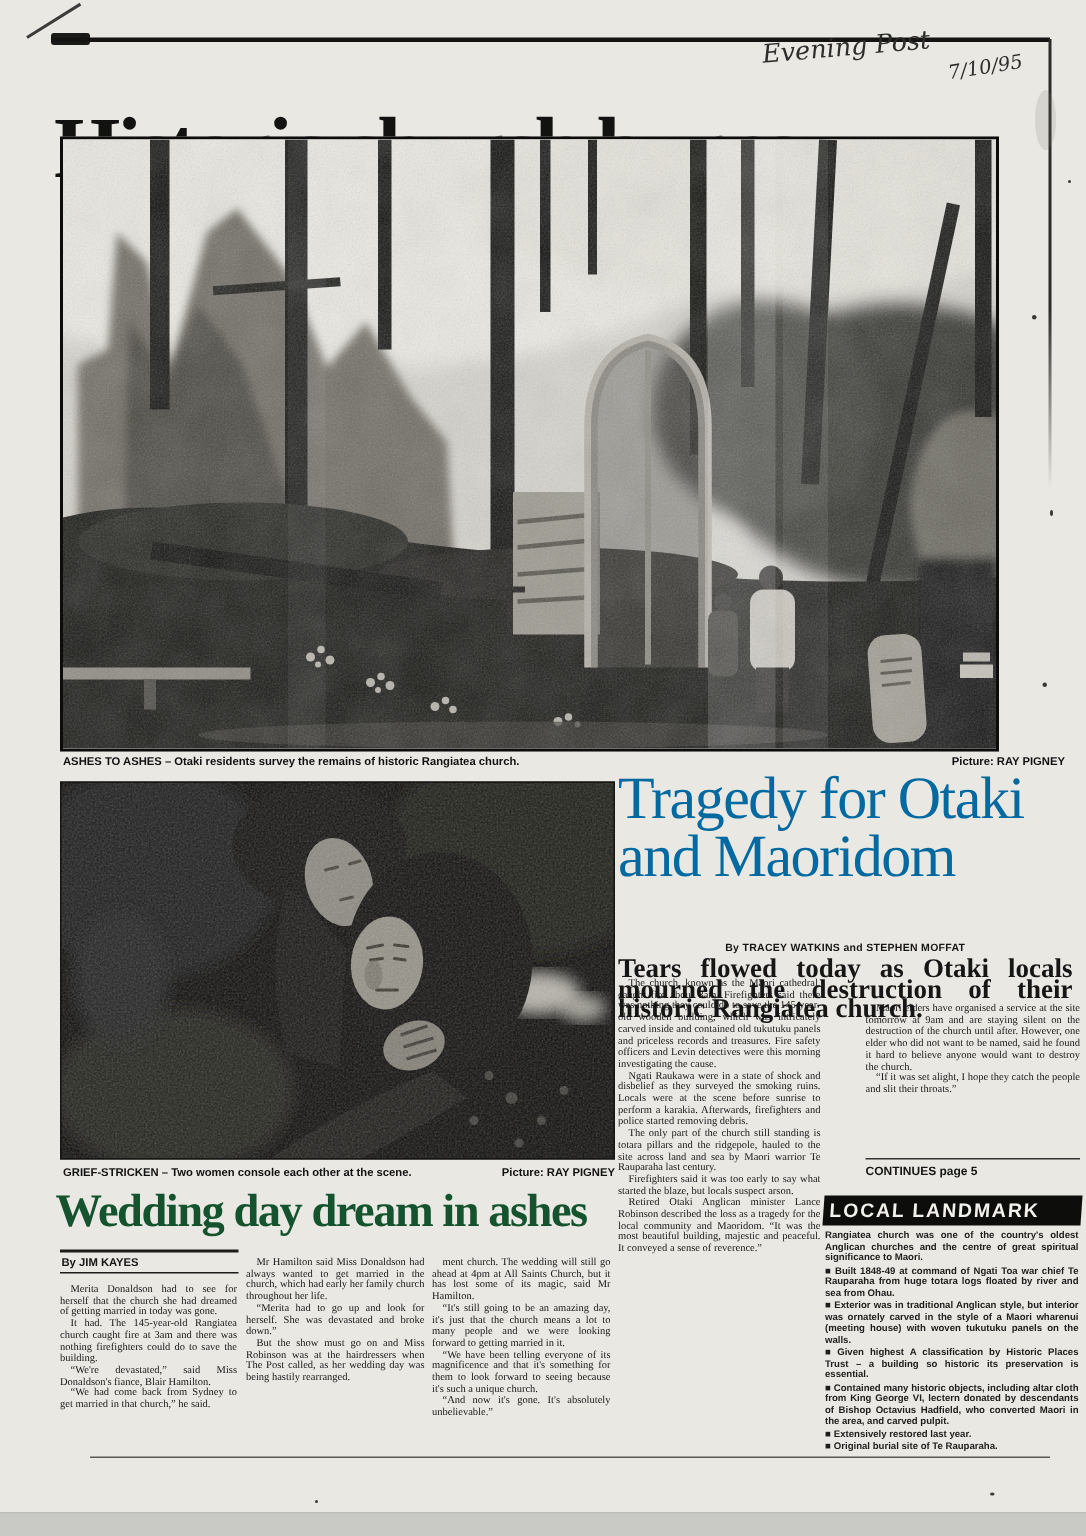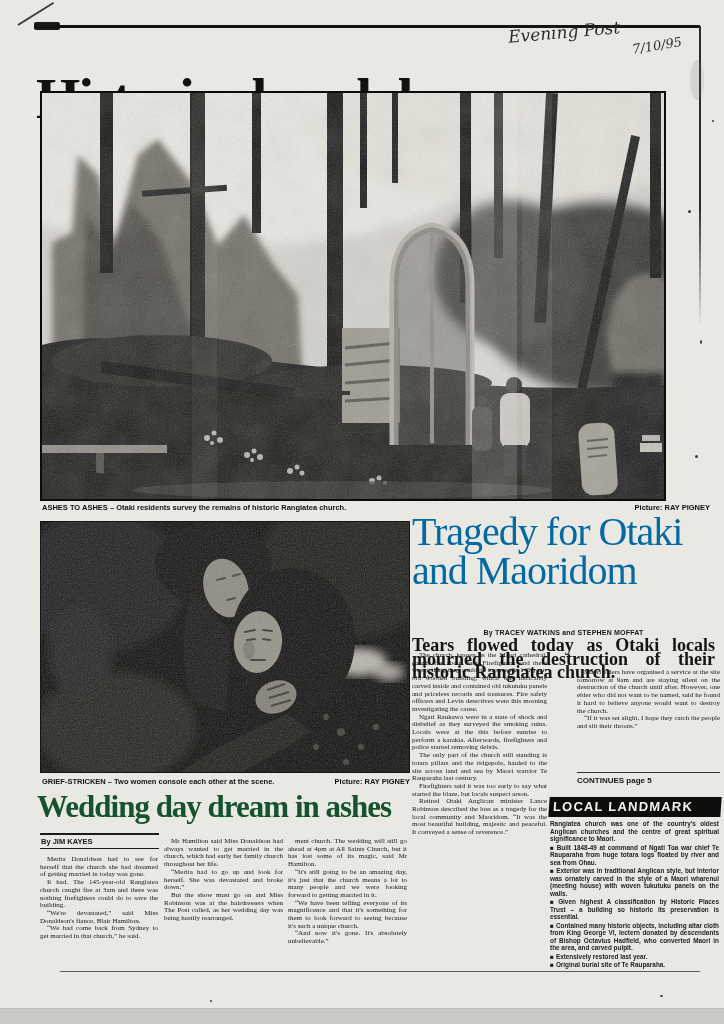--- a/index.html
+++ b/index.html
@@ -250,21 +250,21 @@
   <div class="abs caption-row cap-grief">
     <span>GRIEF-STRICKEN – Two women console each other at the scene.</span>
     <span class="credit">Picture: RAY PIGNEY</span>
   </div>
 
   <h2 class="abs tragedy-headline" style="margin:0">Tragedy for Otaki and Maoridom</h2>
   <div class="abs tragedy-byline">By TRACEY WATKINS and STEPHEN MOFFAT</div>
   <div class="abs tragedy-lead">Tears flowed today as Otaki locals mourned the destruction of their historic Rangiatea church.</div>
   <div class="abs bodycol t-col1">
     <p>The church, known as the Maori cathedral, caught fire about 3am. Firefighters said there was nothing they could do to save the 145-year-old wooden building, which was intricately carved inside and contained old tukutuku panels and priceless records and treasures. Fire safety officers and Levin detectives were this morning investigating the cause.</p>
-    <p>Ngati Raukawa were in a state of shock and disbelief as they surveyed the smoking ruins. Locals were at the this before sunrise to perform a karakia. Afterwards, firefighters and police started removing debris.</p>
+    <p>Ngati Raukawa were in a state of shock and disbelief as they surveyed the smoking ruins. Locals were at the scene before sunrise to perform a karakia. Afterwards, firefighters and police started removing debris.</p>
     <p>The only part of the church still standing is totara pillars and the ridgepole, hauled to the site across land and sea by Maori warrior Te Rauparaha last century.</p>
     <p>Firefighters said it was too early to say what started the blaze, but locals suspect arson.</p>
     <p>Retired Otaki Anglican minister Lance Robinson described the loss as a tragedy for the local community and Maoridom. “It was the most beautiful building, majestic and peaceful. It conveyed a sense of reverence.”</p>
   </div>
   <div class="abs bodycol t-col2">
     <p>Maori elders have organised a service at the site tomorrow at 9am and are staying silent on the destruction of the church until after. However, one elder who did not want to be named, said he found it hard to believe anyone would want to destroy the church.</p>
     <p>“If it was set alight, I hope they catch the people and slit their throats.”</p>
   </div>
   <div class="abs continues">CONTINUES page 5</div>
 

